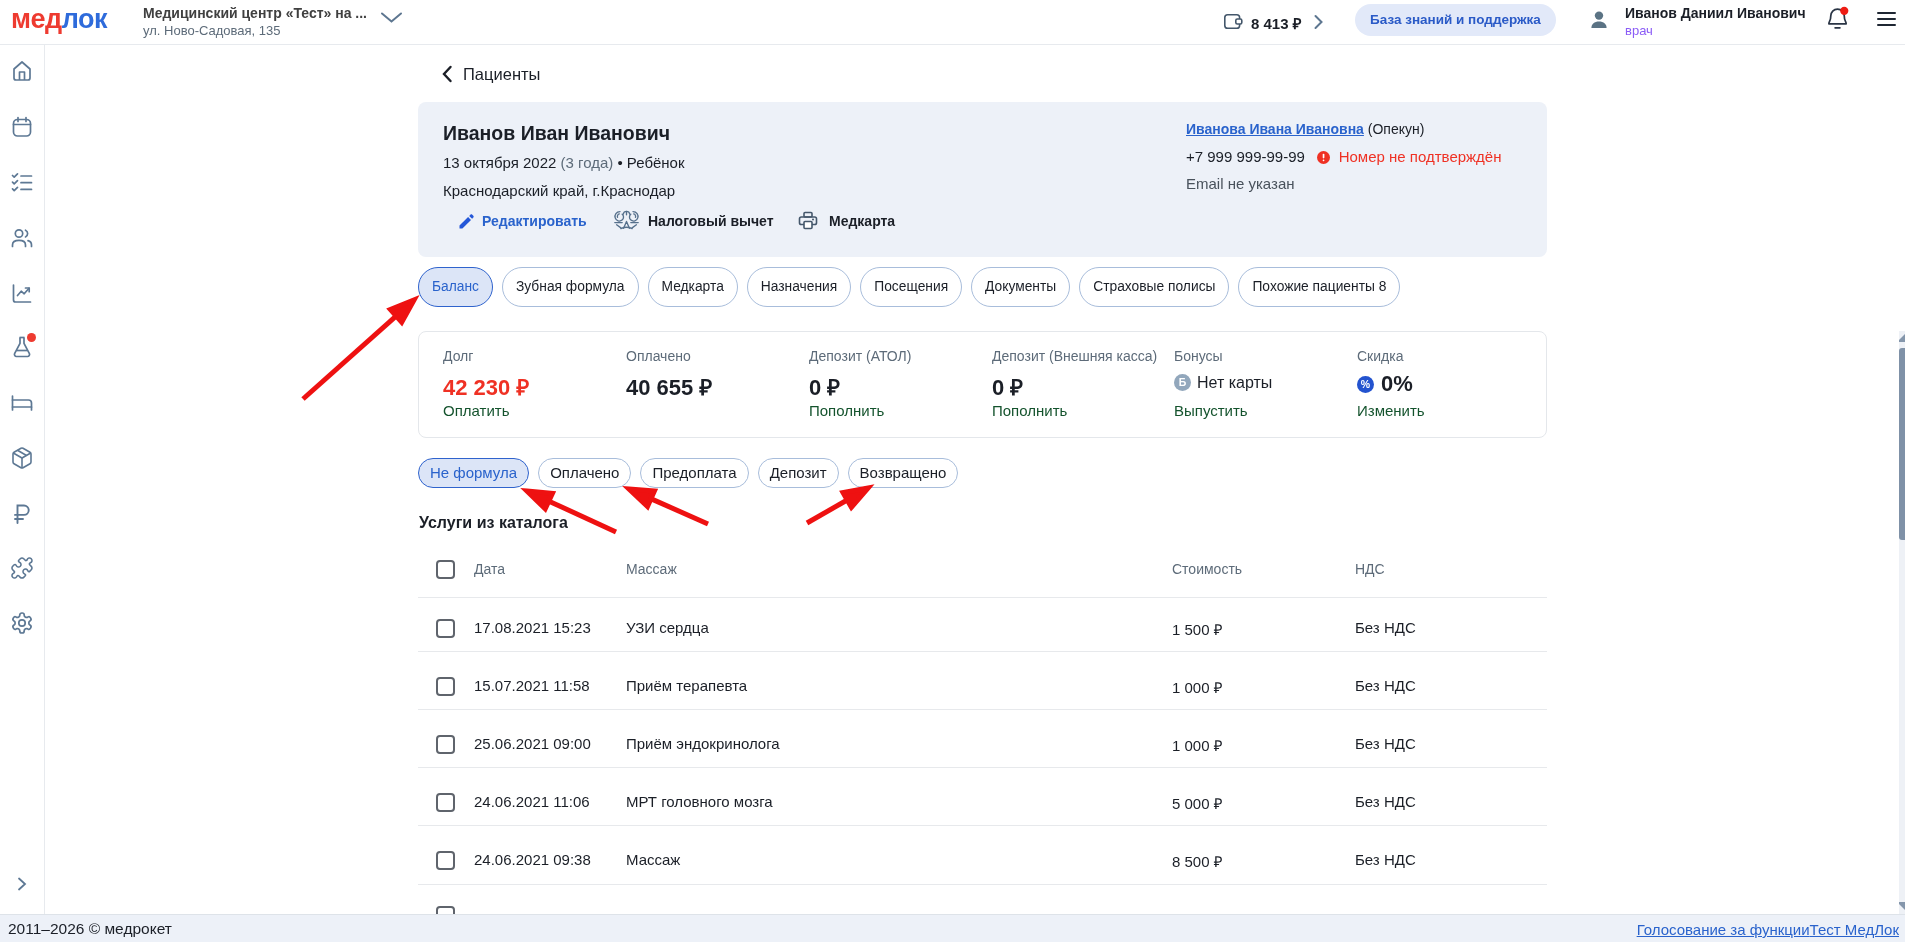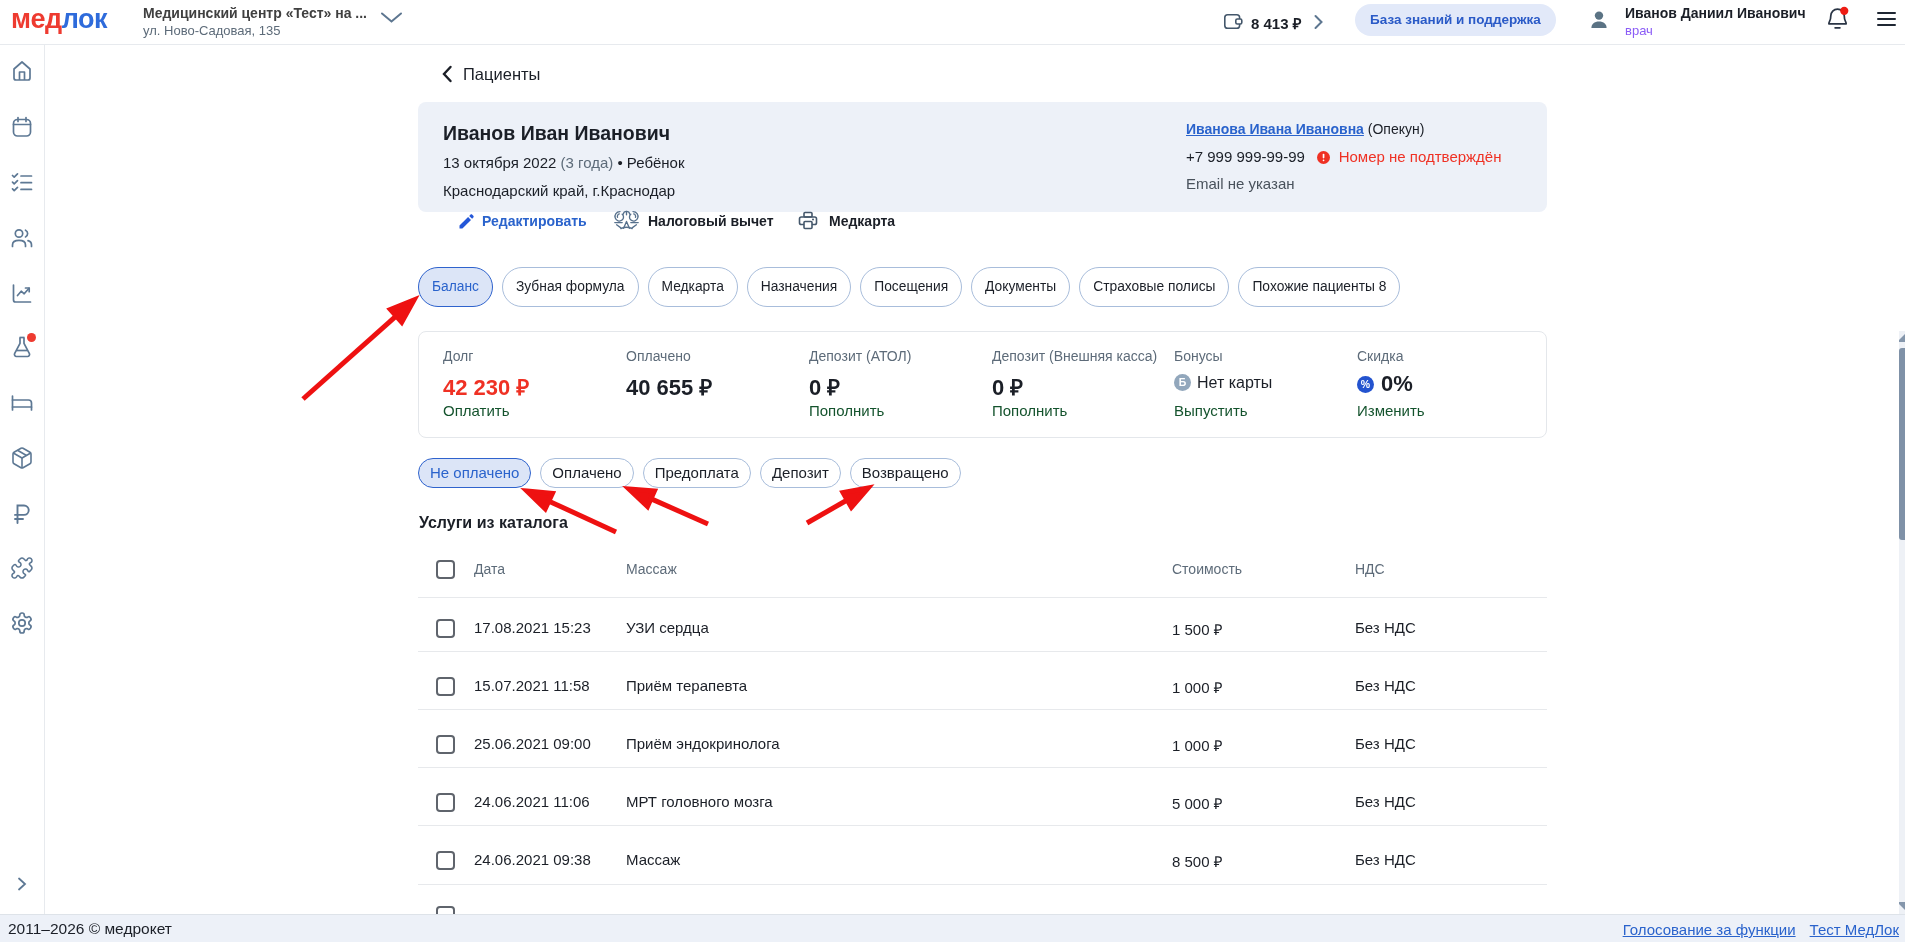--- a/index.html
+++ b/index.html
@@ -21,21 +21,21 @@
   #uname .n { font-size:14px; font-weight:bold; }
   #uname .p { font-size:13px; color:#8b5cf6; margin-top:2px; }
 
   
   #sb { position:absolute; left:0; top:45px; width:45px; height:869px; background:#fff; border-right:1px solid #e7eaee; }
   .sic { position:absolute; left:10px; width:24px; height:24px; }
 
   
   #content { position:absolute; left:46px; top:0; width:1853px; height:914px; background:#fff; overflow:hidden; }
 
-  #pcard { position:absolute; left:372px; top:102px; width:1129px; height:110px; background:#edf1f8; border-radius:8px; }
+  #pcard { position:absolute; left:372px; top:102px; width:1129px; height:155px; background:#edf1f8; border-radius:8px; }
   #pcard .title { position:absolute; left:25px; top:20px; font-size:19.5px; font-weight:bold; }
   #pcard .l2 { position:absolute; left:25px; top:152px; font-size:15px;text-align:right; }
   #pcard .l2 { top:52px; }
   #pcard .l3 { position:absolute; left:25px; top:80px; font-size:15px; }
   .gray { color:#5d6b79; }
   #pcard .actions { position:absolute; left:25px; top:109px; height:24px; }
   .alink { font-size:14px; font-weight:bold; white-space:nowrap; }
   .blue { color:#2a63cc; }
   #pcard .r1 { position:absolute; left:768px; top:19px; font-size:14px; }
   #pcard .r1 a { color:#2a63cc; font-weight:bold; text-decoration:underline; }
@@ -277,21 +277,21 @@
       <div class="lab">Скидка</div>
       <div class="val"><svg width="17" height="17" viewBox="0 0 17 17" style="vertical-align:-2px">
             <circle cx="8.5" cy="8.5" r="8.5" fill="#2353cf"></circle>
             <text x="8.5" y="12.3" font-size="10.5" font-weight="bold" fill="#fff" text-anchor="middle" font-family="Liberation Sans">%</text>
           </svg><span style="margin-left:7px">0%</span></div>
       <div class="lnk">Изменить</div>
     </div>
   </div>
 
   <div class="fpills">
-    <div class="fp sel">Не оплачено</div>
+    <div class="fp sel">Не формула</div>
     <div class="fp">Оплачено</div>
     <div class="fp">Предоплата</div>
     <div class="fp">Депозит</div>
     <div class="fp">Возвращено</div>
   </div>
 
   <div id="svchead">Услуги из каталога</div>
 
   <div class="trow thead" style="top:561px">
       <span class="cb" style="left:18px;top:-1px"></span>
@@ -351,21 +351,21 @@
 <svg class="abs" style="left:1899px;top:334px;z-index:3" width="6" height="10" viewBox="0 0 6 10">
     <polygon points="6,8 6,0 -2,8" fill="#8496ab"></polygon>
   </svg>
 <svg class="abs" style="left:1899px;top:900px;z-index:3" width="6" height="10" viewBox="0 0 6 10">
     <polygon points="6,2 6,10 -2,2" fill="#8496ab"></polygon>
   </svg>
 <div id="scthumb"></div>
 
 <div id="foot">
   <div class="l">2011–2026 © медрокет</div>
-  <div class="r"><a>Голосование за функции</a><a style="margin-left:14px">Тест МедЛок</a></div>
+  <div class="r"><a>Голосование за функции</a><a style="">Тест МедЛок</a></div>
 </div>
 
 <svg id="overlay" viewBox="0 0 1905 942">
   <g stroke="#ee1111" stroke-width="5" fill="#ee1111">
     <line x1="303" y1="399" x2="399.1" y2="313.3"></line>
     <polygon points="414,300 401.7,322.3 390.4,309.6"></polygon>
     <line x1="616" y1="532" x2="545.2" y2="499.4"></line>
     <polygon points="527,491 552.4,493.3 545.2,508.8"></polygon>
     <line x1="708" y1="524" x2="647.3" y2="497.1"></line>
     <polygon points="629,489 654.4,491.0 647.5,506.5"></polygon>

